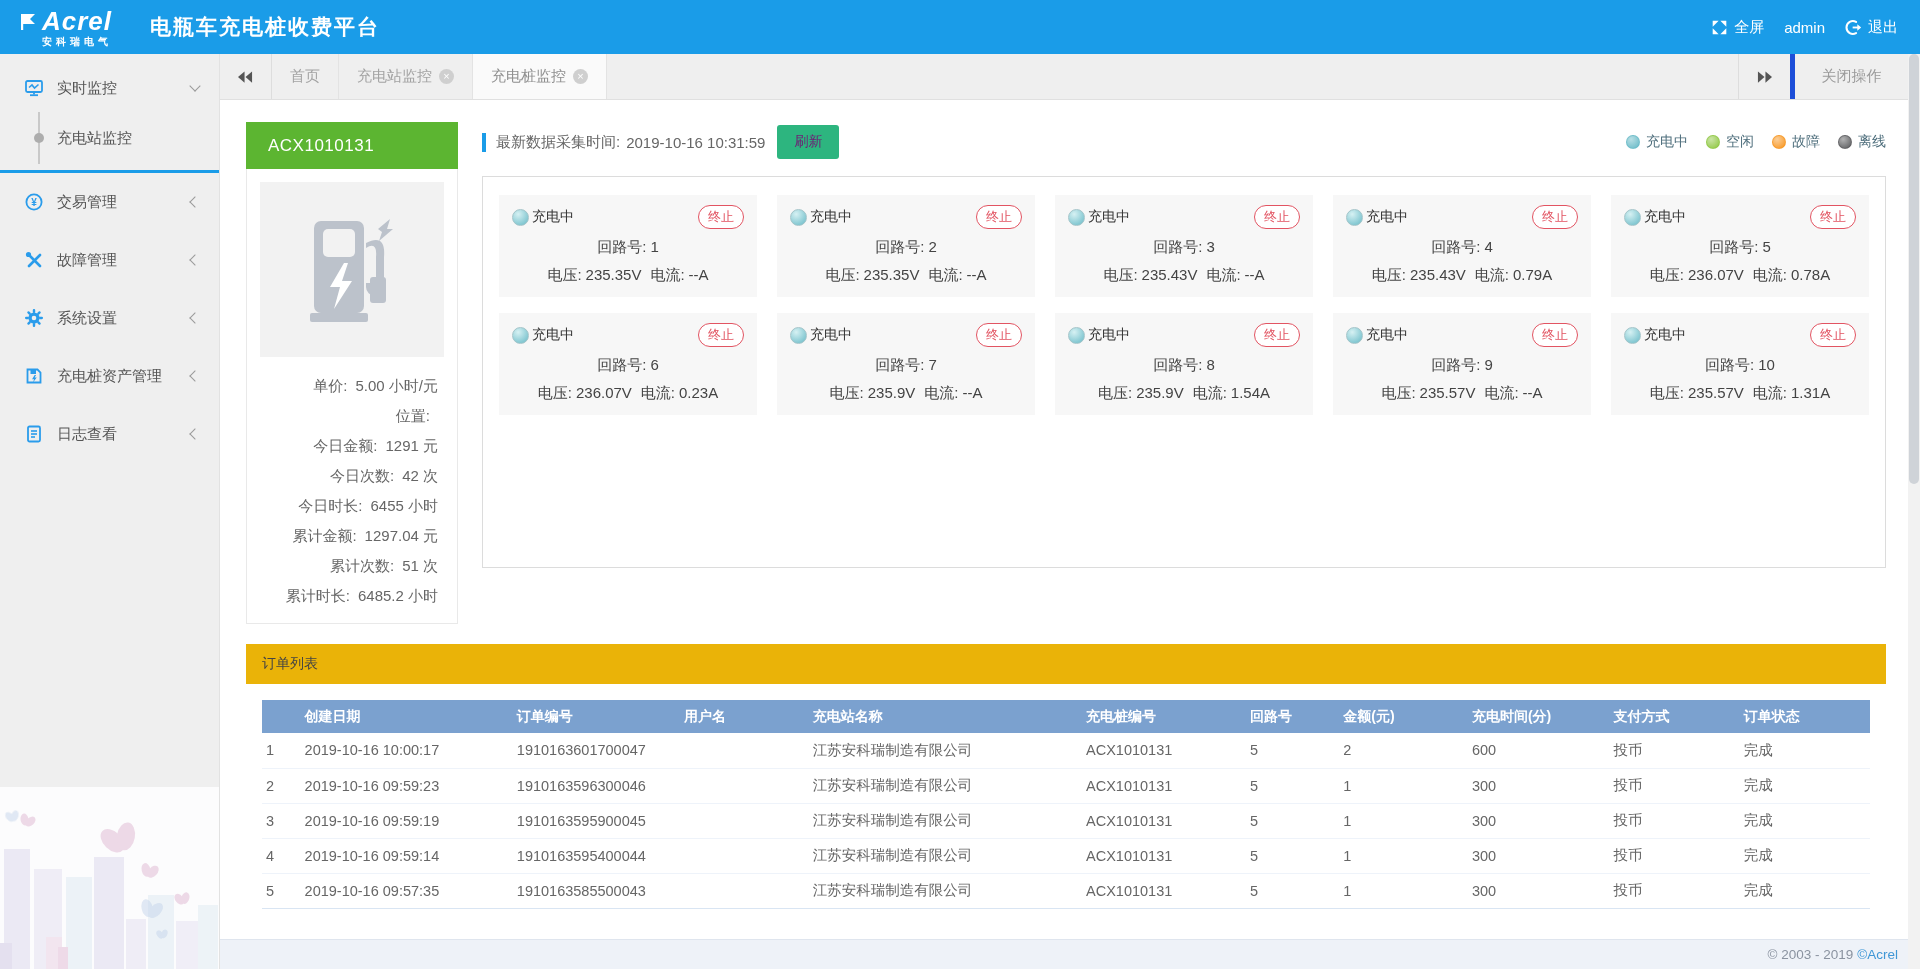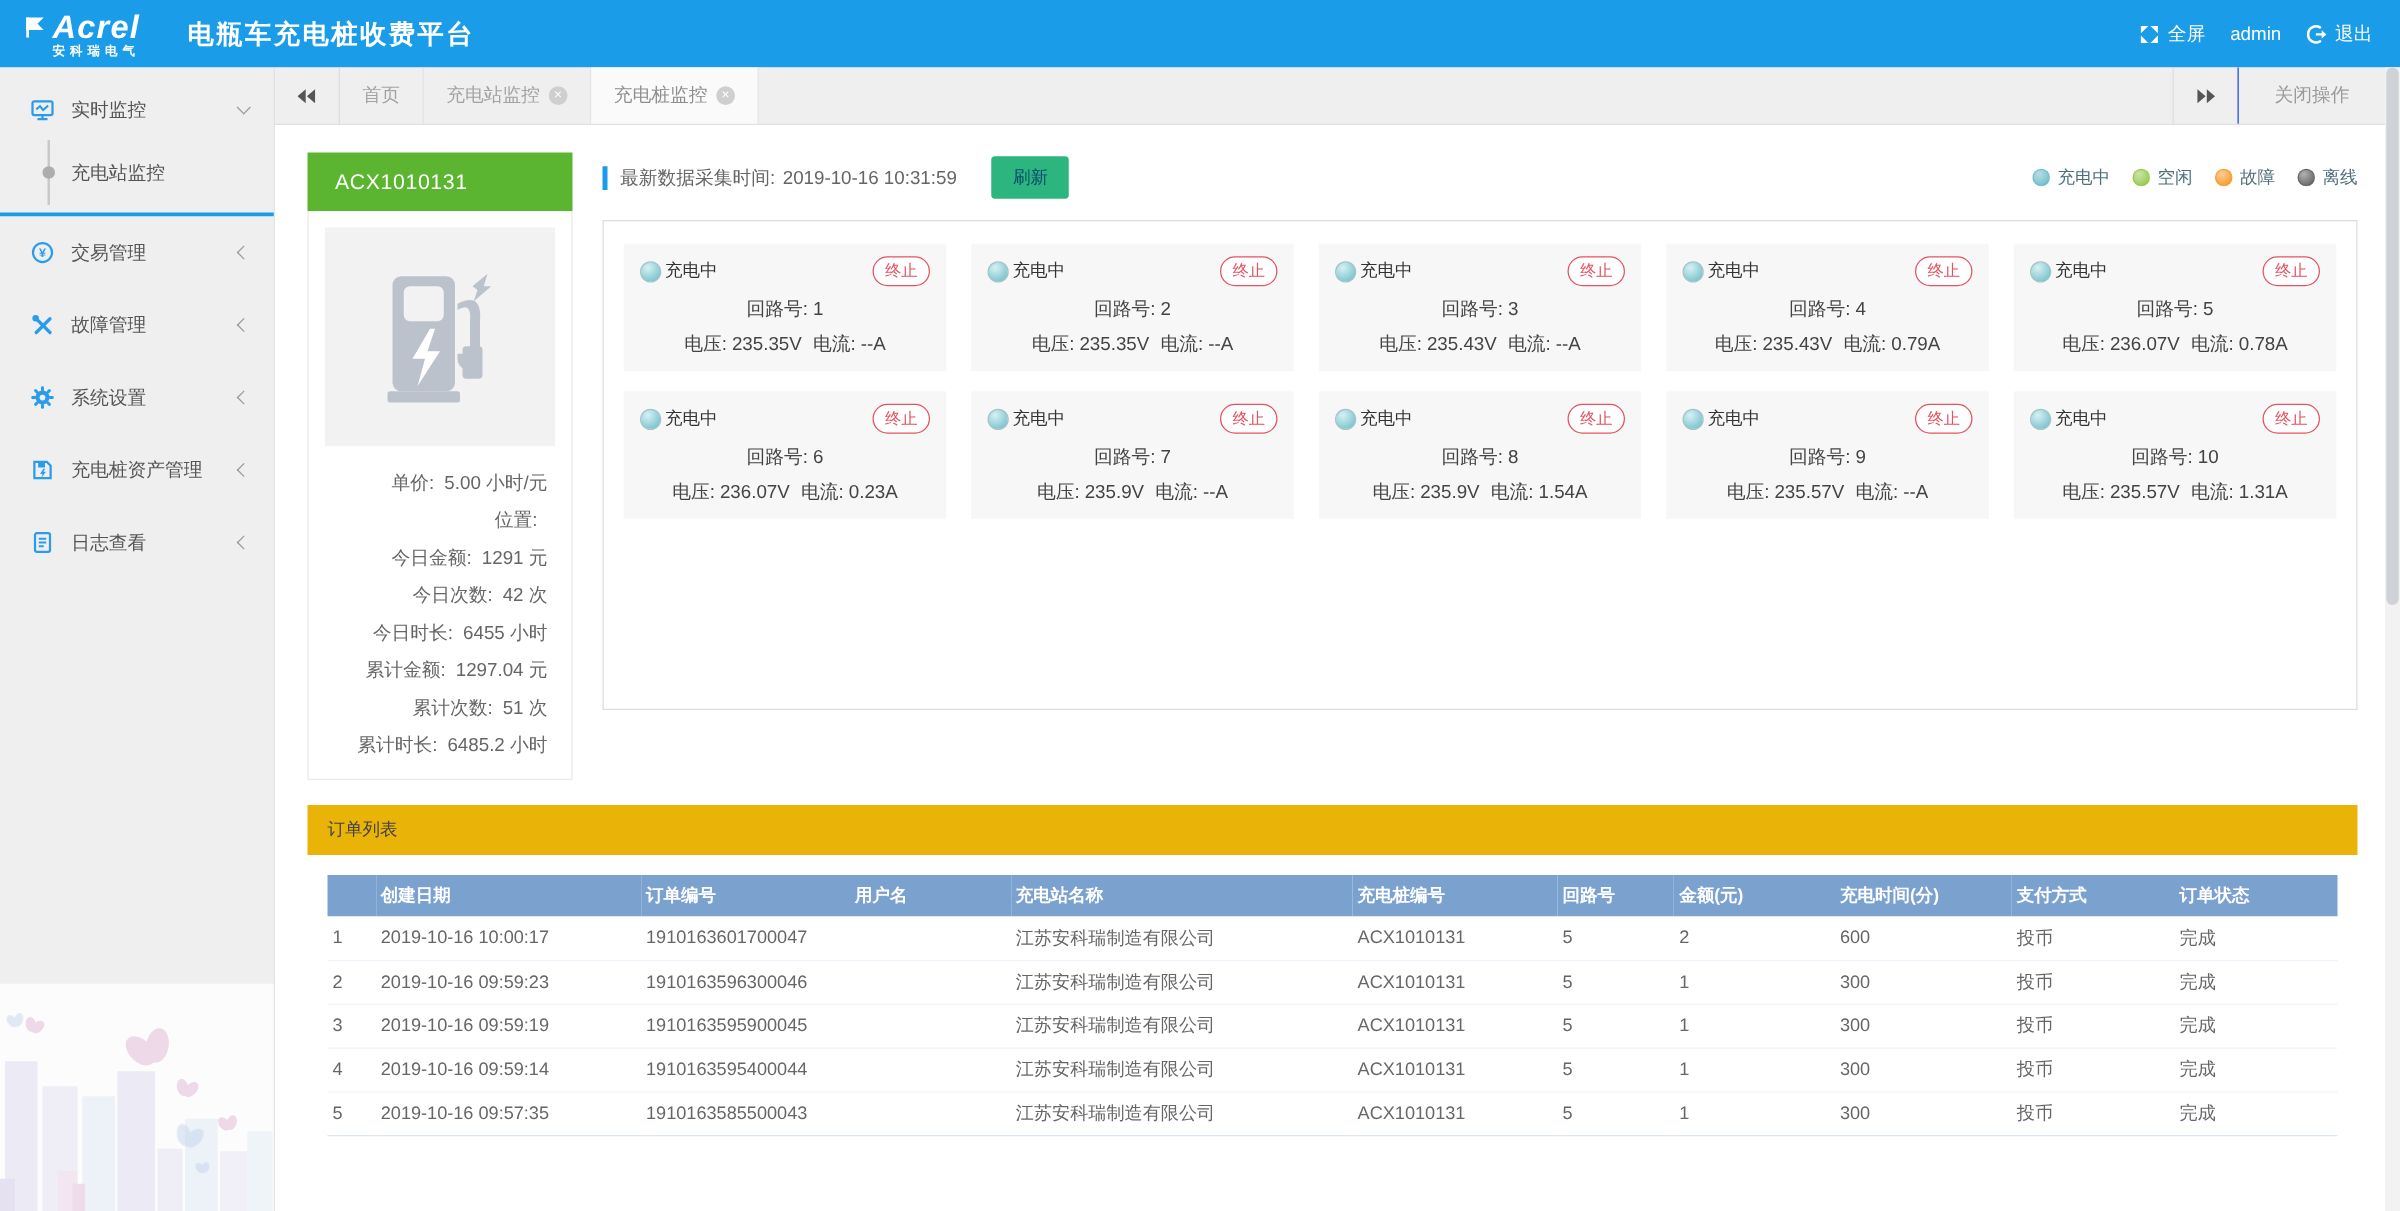--- a/index.html
+++ b/index.html
@@ -43,21 +43,21 @@
   .right-col { flex:1; display:flex; flex-direction:column; min-width:0; }
 
   
   .tabbar { height:46px; background:#efefef; display:flex; align-items:stretch; flex-shrink:0; border-bottom:1px solid #e0e0e0; padding-right:12px; }
   .tab-nav { width:52px; display:flex; align-items:center; justify-content:center; cursor:pointer; border-right:1px solid #ddd; }
   .tab-nav.rightnav { border-right:none; border-left:1px solid #ddd; margin-left:auto; }
   .tab-list { display:flex; align-items:stretch; }
   .tab { display:flex; align-items:center; padding:0 18px; font-size:15px; color:#a3a3a3; border-right:1px solid #e3e3e3; cursor:pointer; gap:7px; }
   .tab.active { background:#fafafa; color:#8f8f8f; }
   .tab-close { width:15px; height:15px; border-radius:50%; background:#cfcfcf; color:#fff; font-size:11px; line-height:15px; text-align:center; }
-  .close-ops { width:118px; display:flex; align-items:center; justify-content:center; color:#9a9a9a; font-size:15px; border-left:1px solid #1d4ed8; cursor:pointer; }
+  .close-ops { width:118px; display:flex; align-items:center; justify-content:center; color:#9a9a9a; font-size:15px; border-left:5px solid #1d4ed8; cursor:pointer; }
 
   
   .content { flex:1; display:flex; flex-direction:column; min-height:0; background:#fff; }
   .content-scroll { flex:1; padding:22px 34px 0 26px; min-height:0; }
   .monitor-row { display:flex; gap:24px; }
 
   
   .pile-card { width:212px; flex-shrink:0; }
   .pile-card-header { height:47px; background:#5cb531; color:#fff; font-size:17px; display:flex; align-items:center; padding-left:22px; letter-spacing:0.5px; }
   .pile-card-body { border:1px solid #e9e9e9; border-top:none; background:#fff; padding:13px 13px 10px; }
@@ -65,21 +65,21 @@
   .pile-stats { padding:14px 6px 2px 10px; }
   .stat-line { height:30px; display:flex; align-items:center; font-size:15px; color:#666;justify-content:flex-end; }
   .stat-line .sv { margin-left:8px; }
 
   
   .monitor-panel { flex:1; min-width:0; }
   .monitor-head { display:flex; align-items:center; height:40px; }
   .vbar { width:4px; height:19px; background:#1a9ce8; margin-right:10px; }
   .collect-label, .collect-time { font-size:15px; color:#666; }
   .collect-time { margin-left:6px; }
-  .refresh { margin-left:28px; background:#2db57f; color:#0c4a6e; border:none; border-radius:3px; font-size:14px; padding:8px 17px; cursor:pointer; font-family:inherit; }
+  .refresh { margin-left:12px; background:#2db57f; color:#701a75; border:none; border-radius:3px; font-size:14px; padding:8px 17px; cursor:pointer; font-family:inherit; }
   .legend { margin-left:auto; display:flex; align-items:center; gap:18px; font-size:14px; color:#4e6e7c; }
   .legend-item { display:flex; align-items:center; gap:6px; }
   .sphere { width:14px; height:14px; border-radius:50%; }
 
   .rt-panel { margin-top:14px; border:1px solid #dcdcdc; }
   .rt-head { height:40px; background:#e8efe7; border-bottom:1px solid #dcdcdc; display:flex; align-items:center; padding-left:16px; font-size:14px; color:#555; }
   .rt-body { height:390px; padding:18px 16px; }
   .cards { display:grid; grid-template-columns:repeat(5,1fr); gap:16px 20px; }
   .ccard { background:#f7f7f7; padding:10px 13px 12px; }
   .ccard-top { display:flex; align-items:center; }
@@ -601,20 +601,24 @@
                       <td class="c8">300</td>
                       <td class="c9">投币</td>
                       <td class="c10">完成</td>
                     </tr>
                   </tbody>
               </table>
             </div>
           </div>
         </div>
 
+        <footer class="app-footer">
+          <span>© 2003 - 2019</span>
+          <a>©Acrel</a>
+        </footer>
       </section>
     </div>
 
     <div class="scrollbar">
       <div class="thumb"></div>
     </div>
   </div>
 </div>
 
 </body></html>

